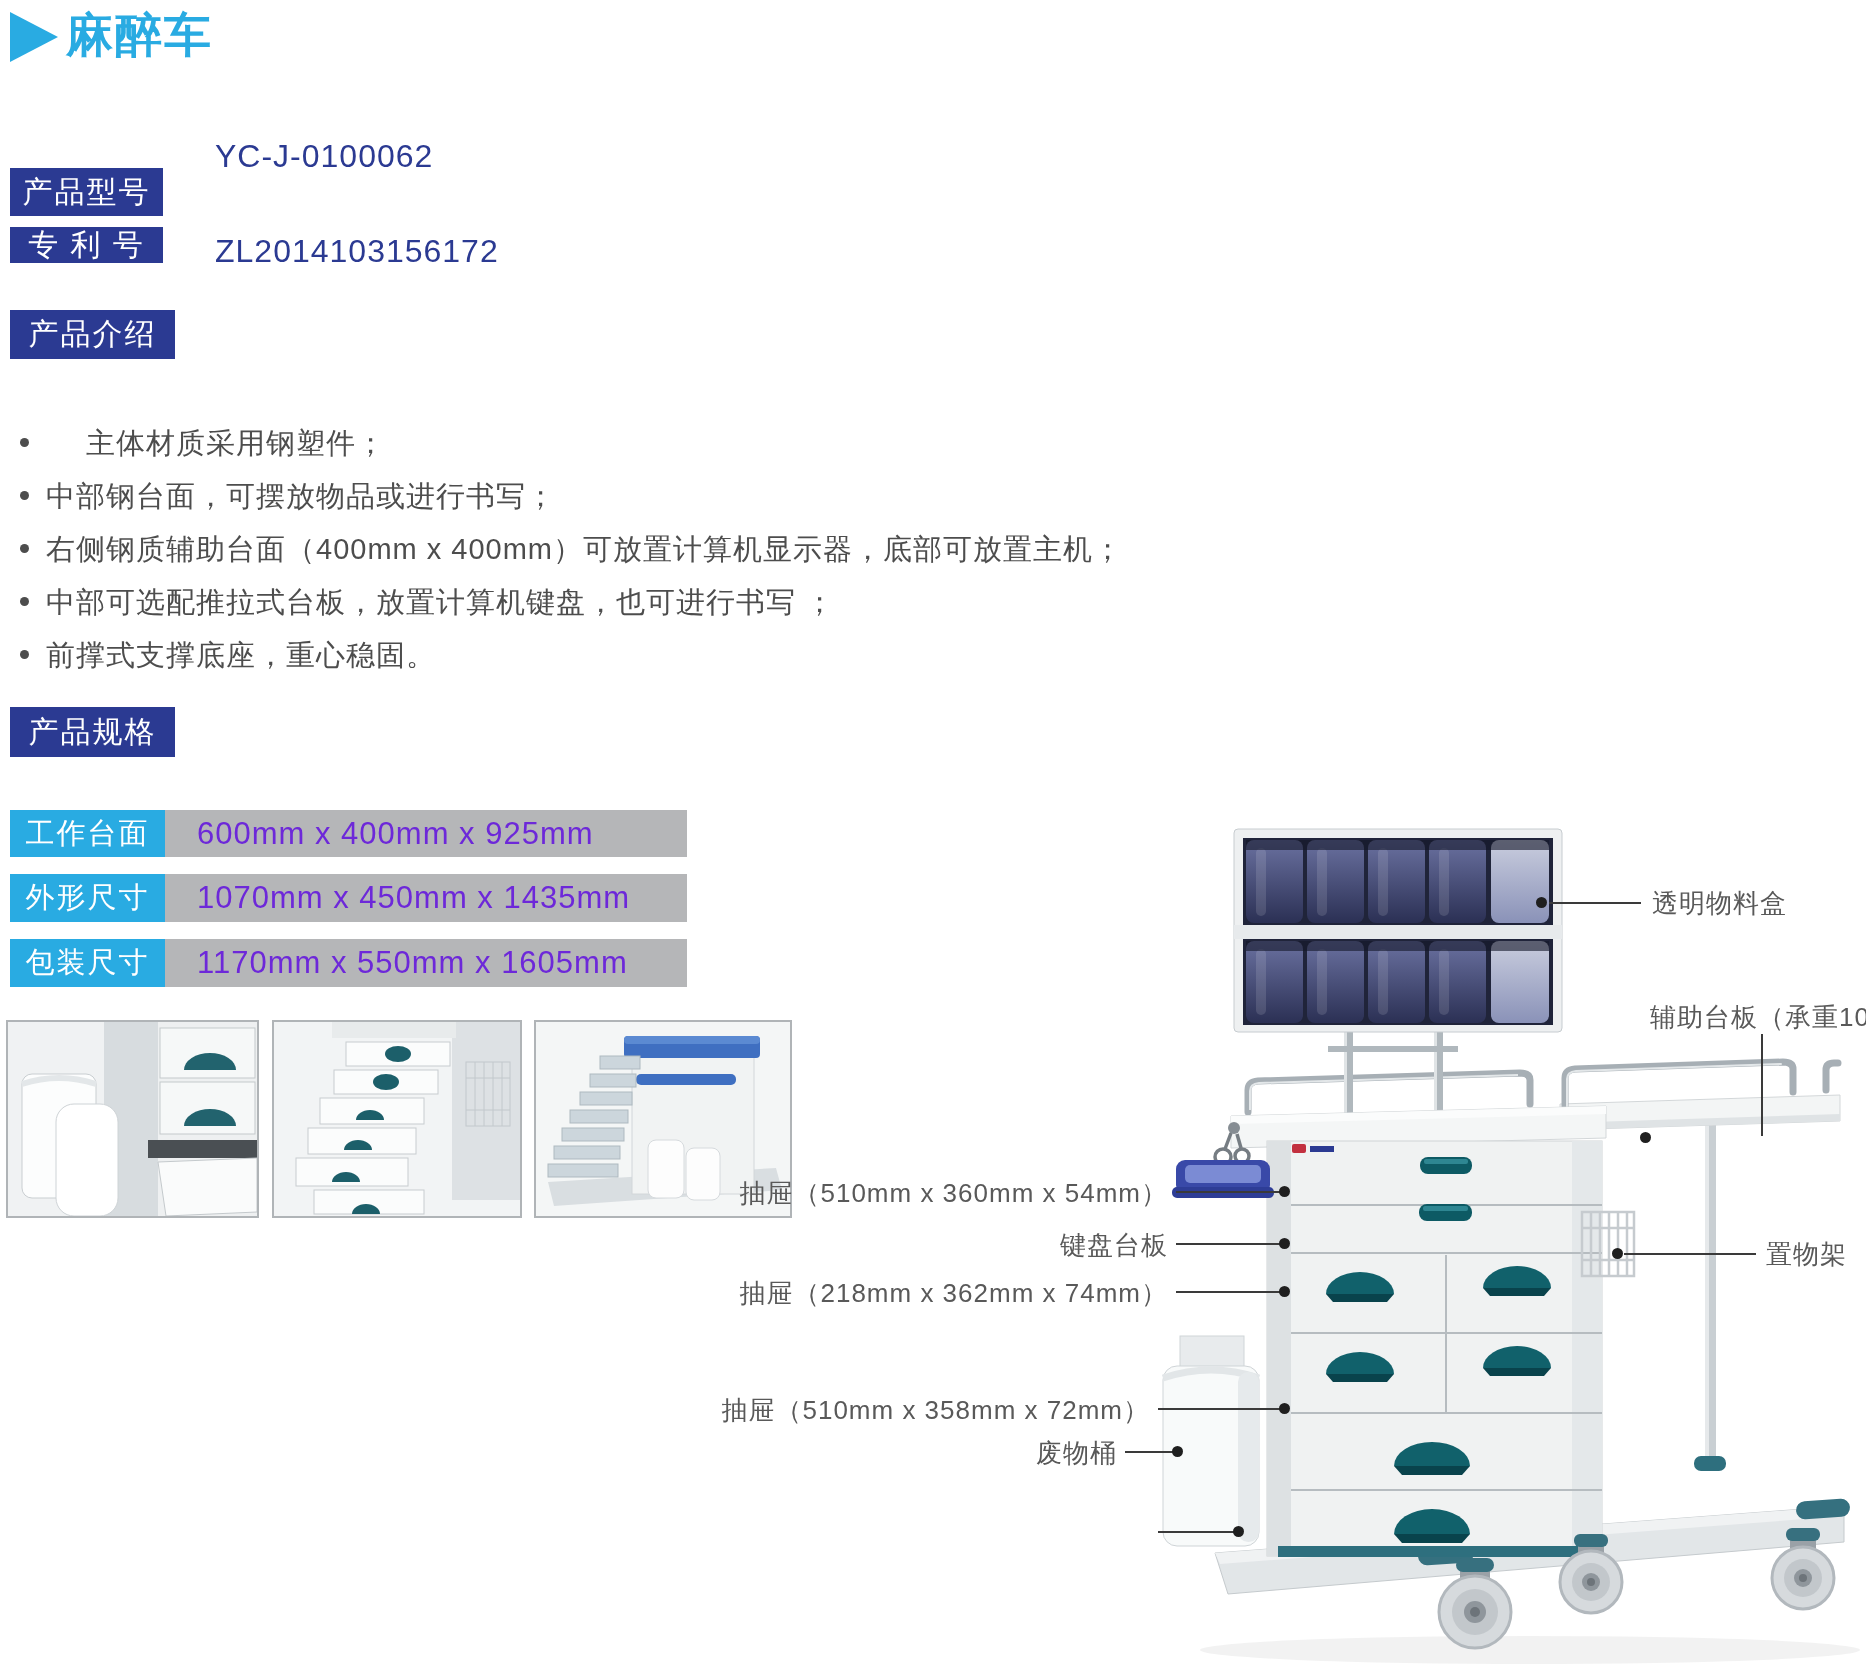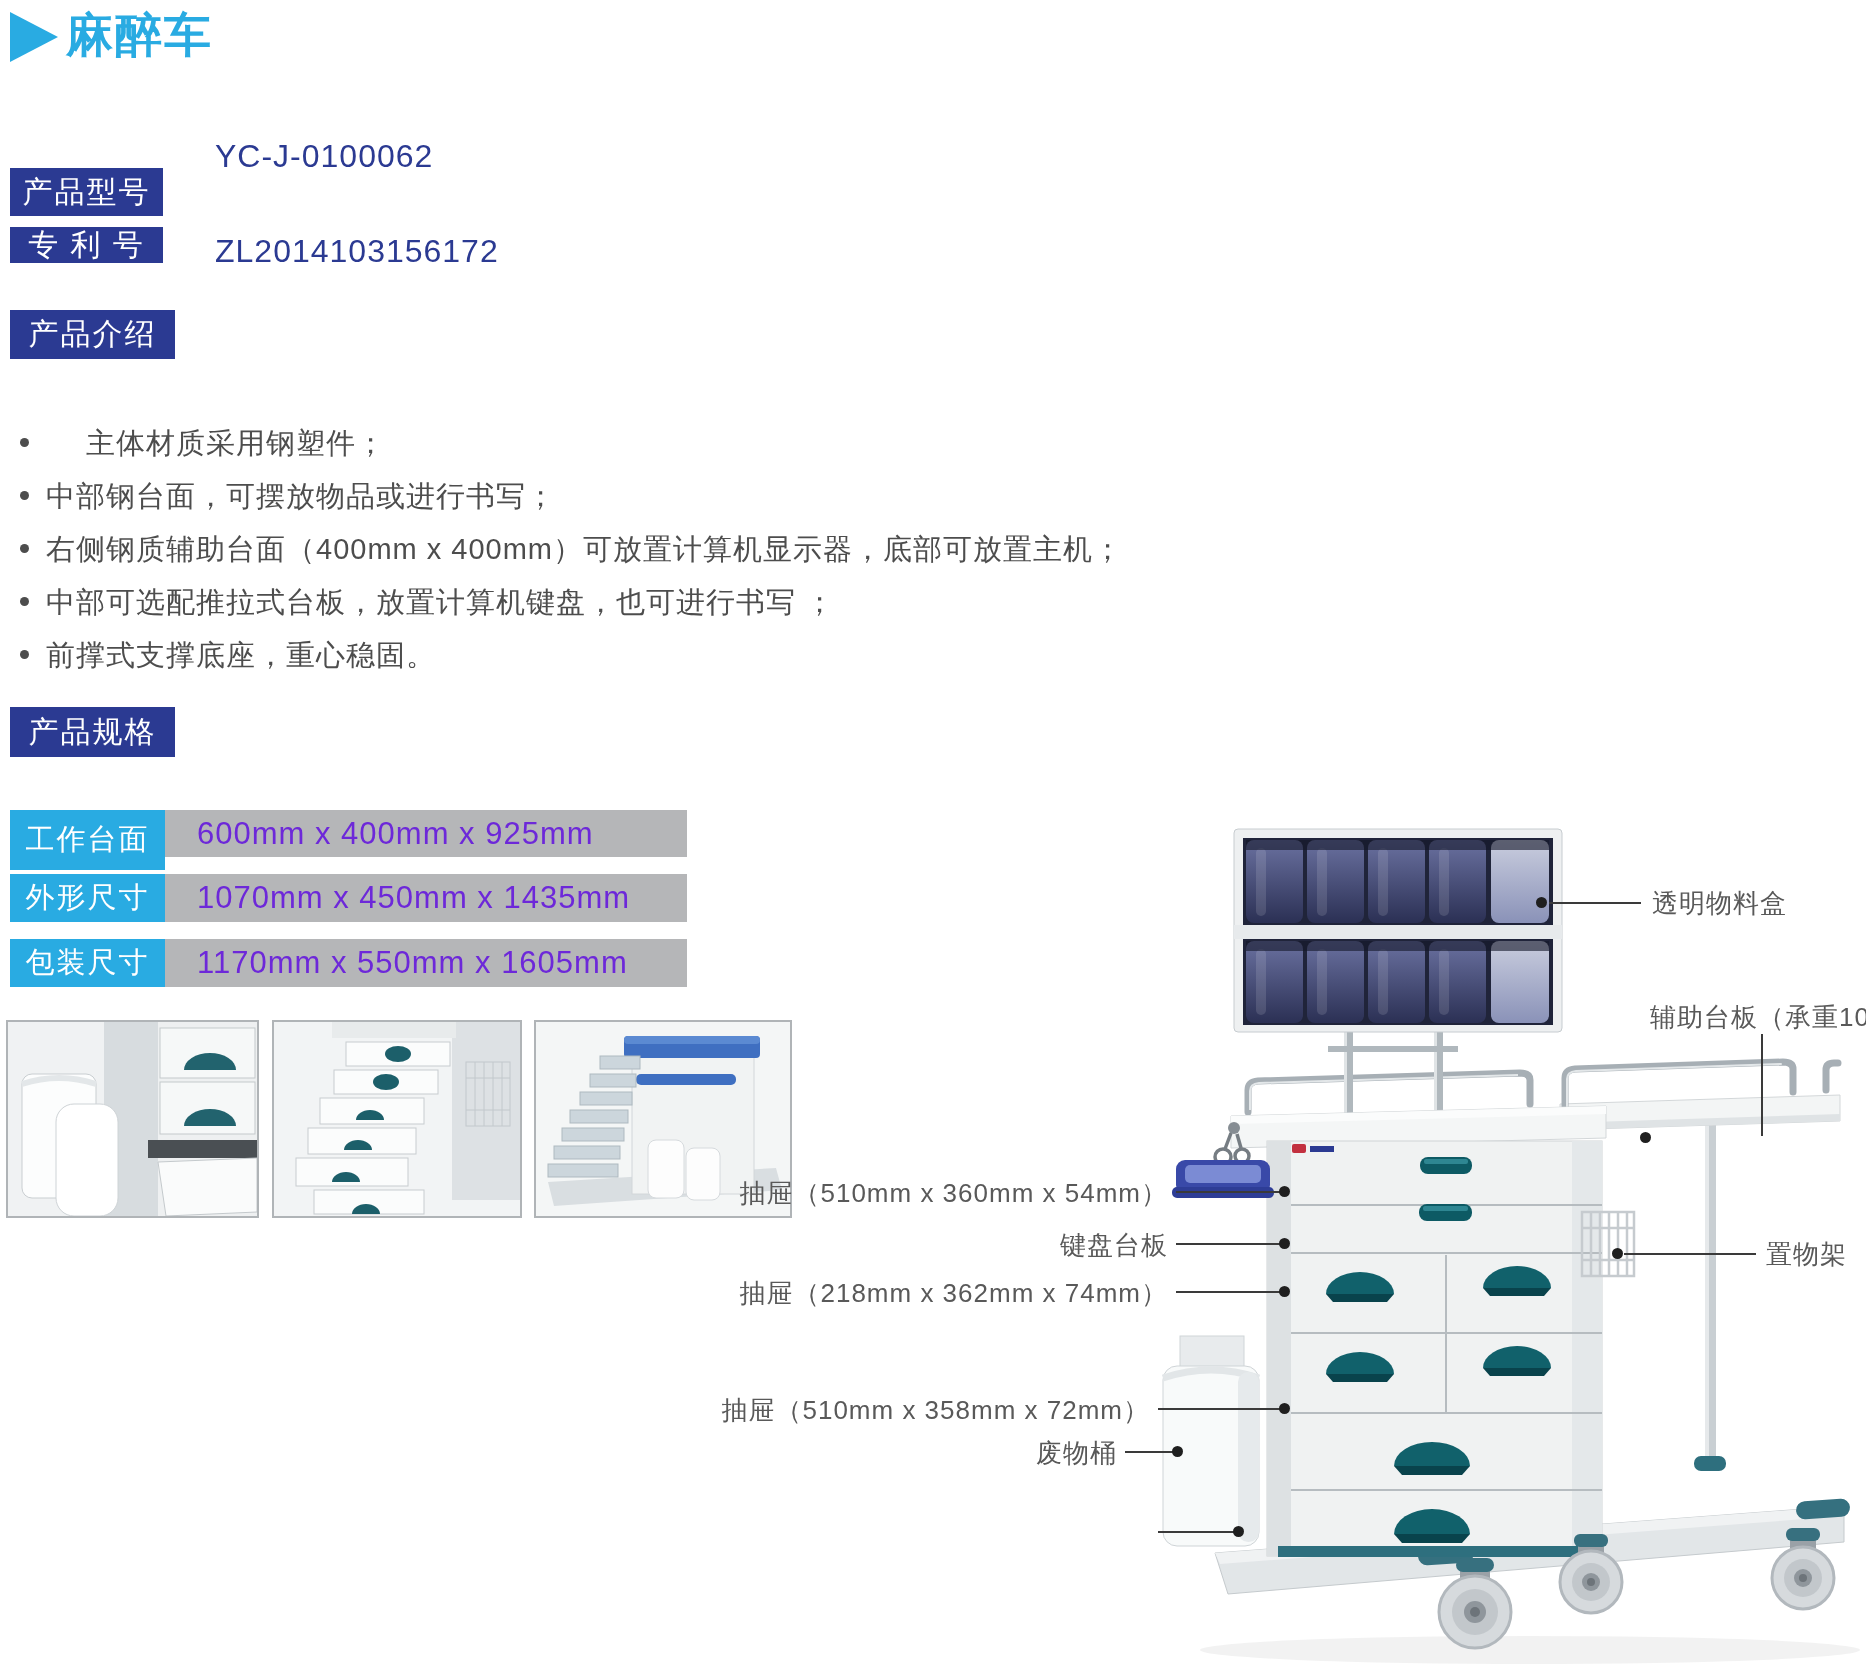--- a/index.html
+++ b/index.html
@@ -51,21 +51,21 @@
   <div class="abs bullet-text" style="left:46px;top:477px;">中部钢台面，可摆放物品或进行书写；</div>
   <div class="abs bullet-dot" style="left:20px;top:544px;"></div>
   <div class="abs bullet-text" style="left:46px;top:530px;">右侧钢质辅助台面（400mm x 400mm）可放置计算机显示器，底部可放置主机；</div>
   <div class="abs bullet-dot" style="left:20px;top:597px;"></div>
   <div class="abs bullet-text" style="left:46px;top:583px;">中部可选配推拉式台板，放置计算机键盘，也可进行书写 ；</div>
   <div class="abs bullet-dot" style="left:20px;top:650px;"></div>
   <div class="abs bullet-text" style="left:46px;top:636px;">前撑式支撑底座，重心稳固。</div>
 
   <div class="abs bluebox" style="left:10px;top:707px;width:165px;height:50px;">产品规格</div>
 
-  <div class="abs spec-label" style="left:10px;top:810px;width:155px;height:60px;">工作台面</div>
+  <div class="abs spec-label" style="left:10px;top:810px;width:155px;height:47px;">工作台面</div>
   <div class="abs spec-value" style="left:165px;top:810px;width:490px;height:47px;">600mm x 400mm x 925mm</div>
 
   <div class="abs spec-label" style="left:10px;top:874px;width:155px;height:48px;">外形尺寸</div>
   <div class="abs spec-value" style="left:165px;top:874px;width:490px;height:48px;">1070mm x 450mm x 1435mm</div>
 
   <div class="abs spec-label" style="left:10px;top:939px;width:155px;height:48px;">包装尺寸</div>
   <div class="abs spec-value" style="left:165px;top:939px;width:490px;height:48px;">1170mm x 550mm x 1605mm</div>
 
   <div class="abs photo" style="left:6px;top:1020px;width:249px;height:194px;">
     <svg width="249" height="194">

